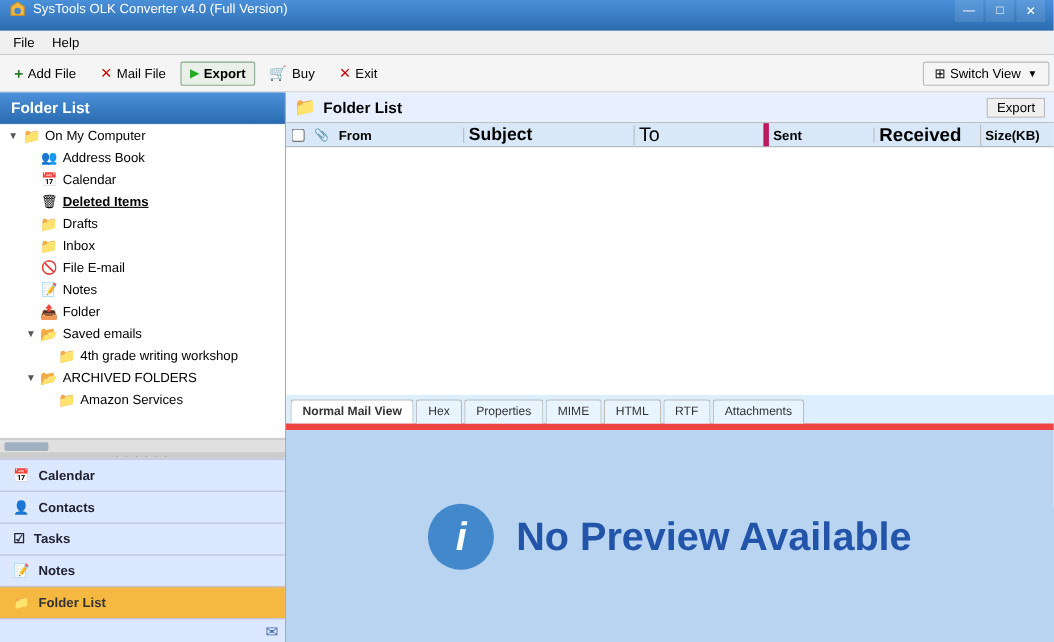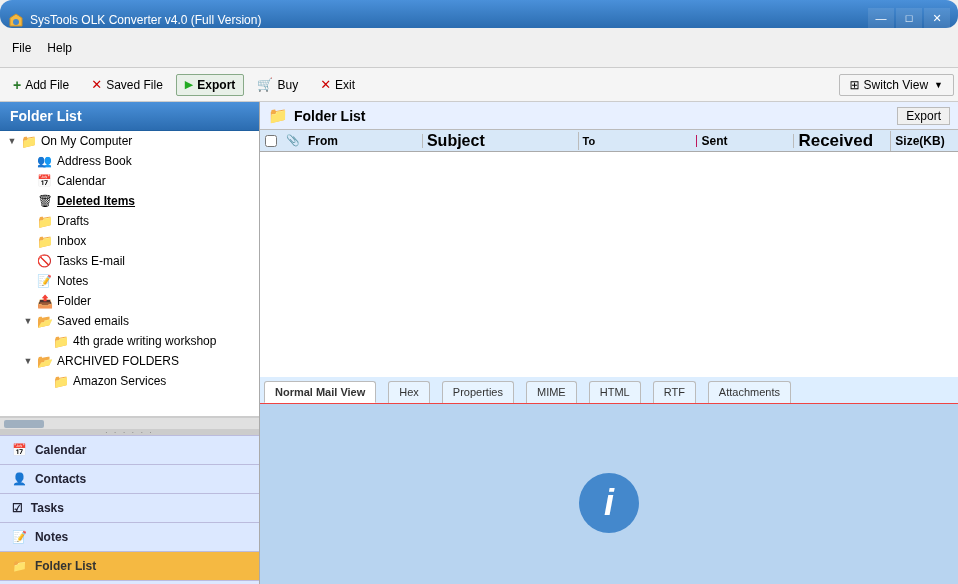--- a/index.html
+++ b/index.html
@@ -1,32 +1,32 @@
 <!DOCTYPE html>
 <html><head>
   <meta charset="utf-8">
   <style>
     * { margin: 0; padding: 0; box-sizing: border-box; }
     body { width: 958px; height: 584px; font-family: 'Segoe UI', Tahoma, sans-serif; font-size: 12px; background: #f0f0f0; overflow: hidden; }
 
     
     .title-bar {
       background: linear-gradient(to bottom, #4a90d9, #2b6cb0);
-      height: 28px; display: flex; align-items: flex-end; justify-content: space-between;
-      padding: 0 8px; color: white; border-radius: 12px;
+      height: 28px; display: flex; align-items: flex-start; justify-content: space-between;
+      padding: 0 8px; color: white;
     }
     .title-bar-left { display: flex; align-items: center; gap: 6px; }
     .title-icon { width: 16px; height: 16px; }
     .title-text { font-size: 12px; font-weight: normal; }
     .title-controls { display: flex; gap: 2px; }
     .title-btn { width: 26px; height: 20px; display: flex; align-items: center; justify-content: center; cursor: pointer; font-size: 11px; color: white; background: rgba(255,255,255,0.1); border: none; }
 
     
     .menu-bar {
-      background: #f0f0f0; height: 40px; display: flex; align-items: center;
+      background: #f0f0f0; height: 22px; display: flex; align-items: center;
       padding: 0 4px; border-bottom: 1px solid #ccc;
     }
     .menu-item { padding: 2px 8px; cursor: pointer; font-size: 12px; }
 
     
     .toolbar {
       background: #f5f5f5; height: 34px; display: flex; align-items: center;
       padding: 0 4px; border-bottom: 1px solid #ccc; gap: 4px;
     }
     .toolbar-btn {
@@ -86,33 +86,33 @@
 
     
     .mail-table-header {
       display: flex; background: #d8e8f8; border-bottom: 1px solid #aaa;
       min-height: 22px; align-items: center;
     }
     .col-check { width: 22px; min-width: 22px; display: flex; align-items: center; justify-content: center; }
     .col-attach { width: 22px; min-width: 22px; display: flex; align-items: center; justify-content: center; }
     .col-from { flex: 1.5; padding: 0 4px; border-right: 1px solid #bbb; font-weight: 600; font-size: 12px; }
     .col-subject { flex: 2; padding: 0 4px; border-right: 1px solid #bbb; font-weight: 600; font-size: 16px; }
-    .col-to { flex: 1.5; padding: 0 4px; border-right: 1px solid #be185d; font-weight: 700; font-size: 11px; }
+    .col-to { flex: 1.5; padding: 0 4px; border-right: 5px solid #be185d; font-weight: 400; font-size: 18px; }
     .col-sent { flex: 1.2; padding: 0 4px; border-right: 1px solid #bbb; font-weight: 600; font-size: 12px; }
     .col-received { flex: 1.2; padding: 0 4px; border-right: 1px solid #bbb; font-weight: 600; font-size: 17px; }
     .col-size { flex: 0.8; padding: 0 4px; font-weight: 600; font-size: 12px; }
 
     
     .mail-list { flex: 1; background: white; overflow-y: auto; }
 
     
     .preview-section { display: flex; flex-direction: column; flex: 1; }
     .tab-bar {
-      display: flex; background: #ddeeff; border-bottom: 1px solid #ef4444;
-      padding: 4px 4px 0 4px; gap: 12px;
+      display: flex; background: #ddeeff; border-bottom: 6px solid #ef4444;
+      padding: 4px 4px 0 4px; gap: 2px;
     }
     .tab {
       padding: 4px 10px; cursor: pointer; border: 1px solid #bbb;
       border-bottom: none; background: #e8f4ff; font-size: 11px;
       border-radius: 3px 3px 0 0; color: #333;
     }
     .tab.active { background: white; border-bottom: 1px solid white; font-weight: 600; }
 
     
     .preview-content {
@@ -171,21 +171,21 @@
   <span class="menu-item">Help</span>
 </div>
 
 <div class="toolbar">
   <button class="toolbar-btn">
     <span style="color:#2a7a2a; font-size:14px; font-weight:bold;">+</span>
     <span>Add File</span>
   </button>
   <button class="toolbar-btn">
     <span style="color:#cc0000; font-size:13px;">✕</span>
-    <span>Saved File</span>
+    <span>Mail File</span>
   </button>
   <button class="toolbar-btn" style="background:#e8f0e8; border-color:#88aa88;">
     <span style="color:#22aa22; font-size:11px;">▶</span>
     <span style="font-weight:bold;">Export</span>
   </button>
   <button class="toolbar-btn">
     <span style="font-size:13px;">🛒</span>
     <span>Buy</span>
   </button>
   <button class="toolbar-btn">
@@ -247,21 +247,21 @@
         <span class="tree-indent" style="width:20px;"></span>
         <span class="tree-expander"></span>
         <span class="tree-icon folder-icon">📁</span>
         <span class="tree-label">Inbox</span>
       </div>
 
       <div class="tree-item">
         <span class="tree-indent" style="width:20px;"></span>
         <span class="tree-expander"></span>
         <span class="tree-icon junk-icon">🚫</span>
-        <span class="tree-label">Tasks E-mail</span>
+        <span class="tree-label">File E-mail</span>
       </div>
 
       <div class="tree-item">
         <span class="tree-indent" style="width:20px;"></span>
         <span class="tree-expander"></span>
         <span class="tree-icon notes-icon">📝</span>
         <span class="tree-label">Notes</span>
       </div>
 
       <div class="tree-item">
@@ -369,17 +369,18 @@
         <div class="tab">Properties</div>
         <div class="tab">MIME</div>
         <div class="tab">HTML</div>
         <div class="tab">RTF</div>
         <div class="tab">Attachments</div>
       </div>
       <div class="preview-content">
         <div class="preview-icon">
           <span>i</span>
         </div>
+        <span class="preview-text">No Preview Available</span>
       </div>
     </div>
 
   </div>
 </div>
 
 </body></html>

